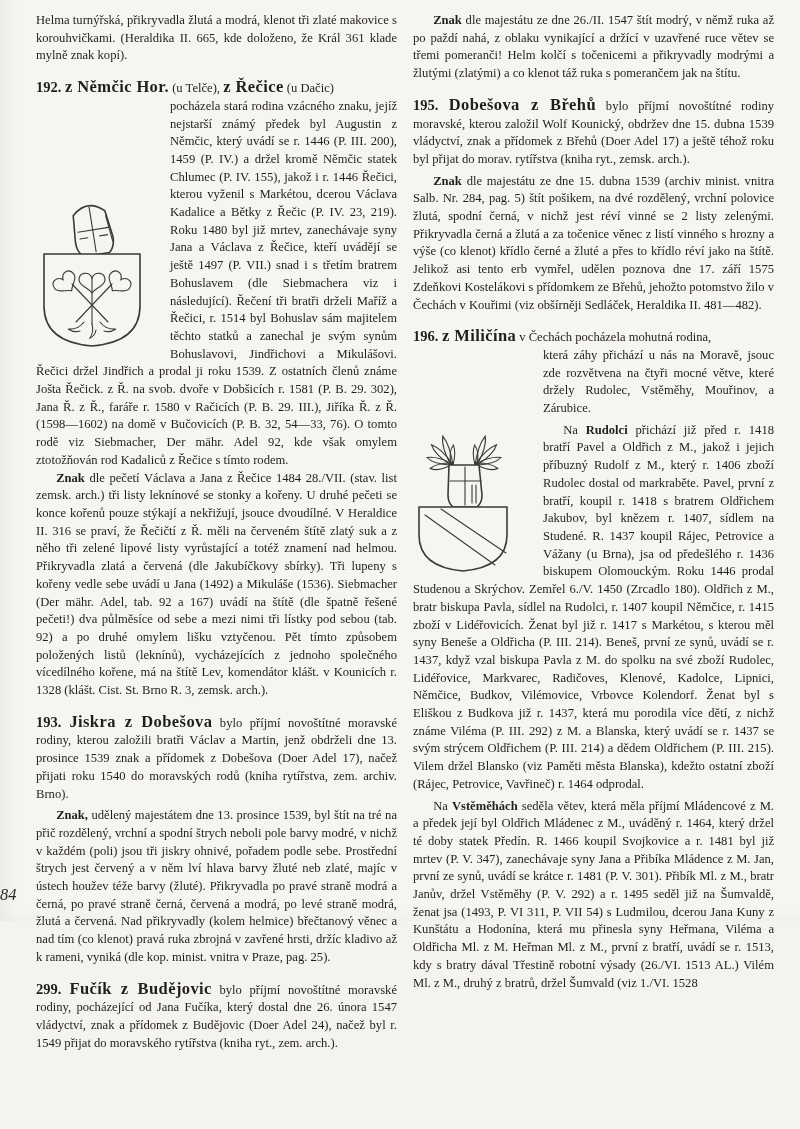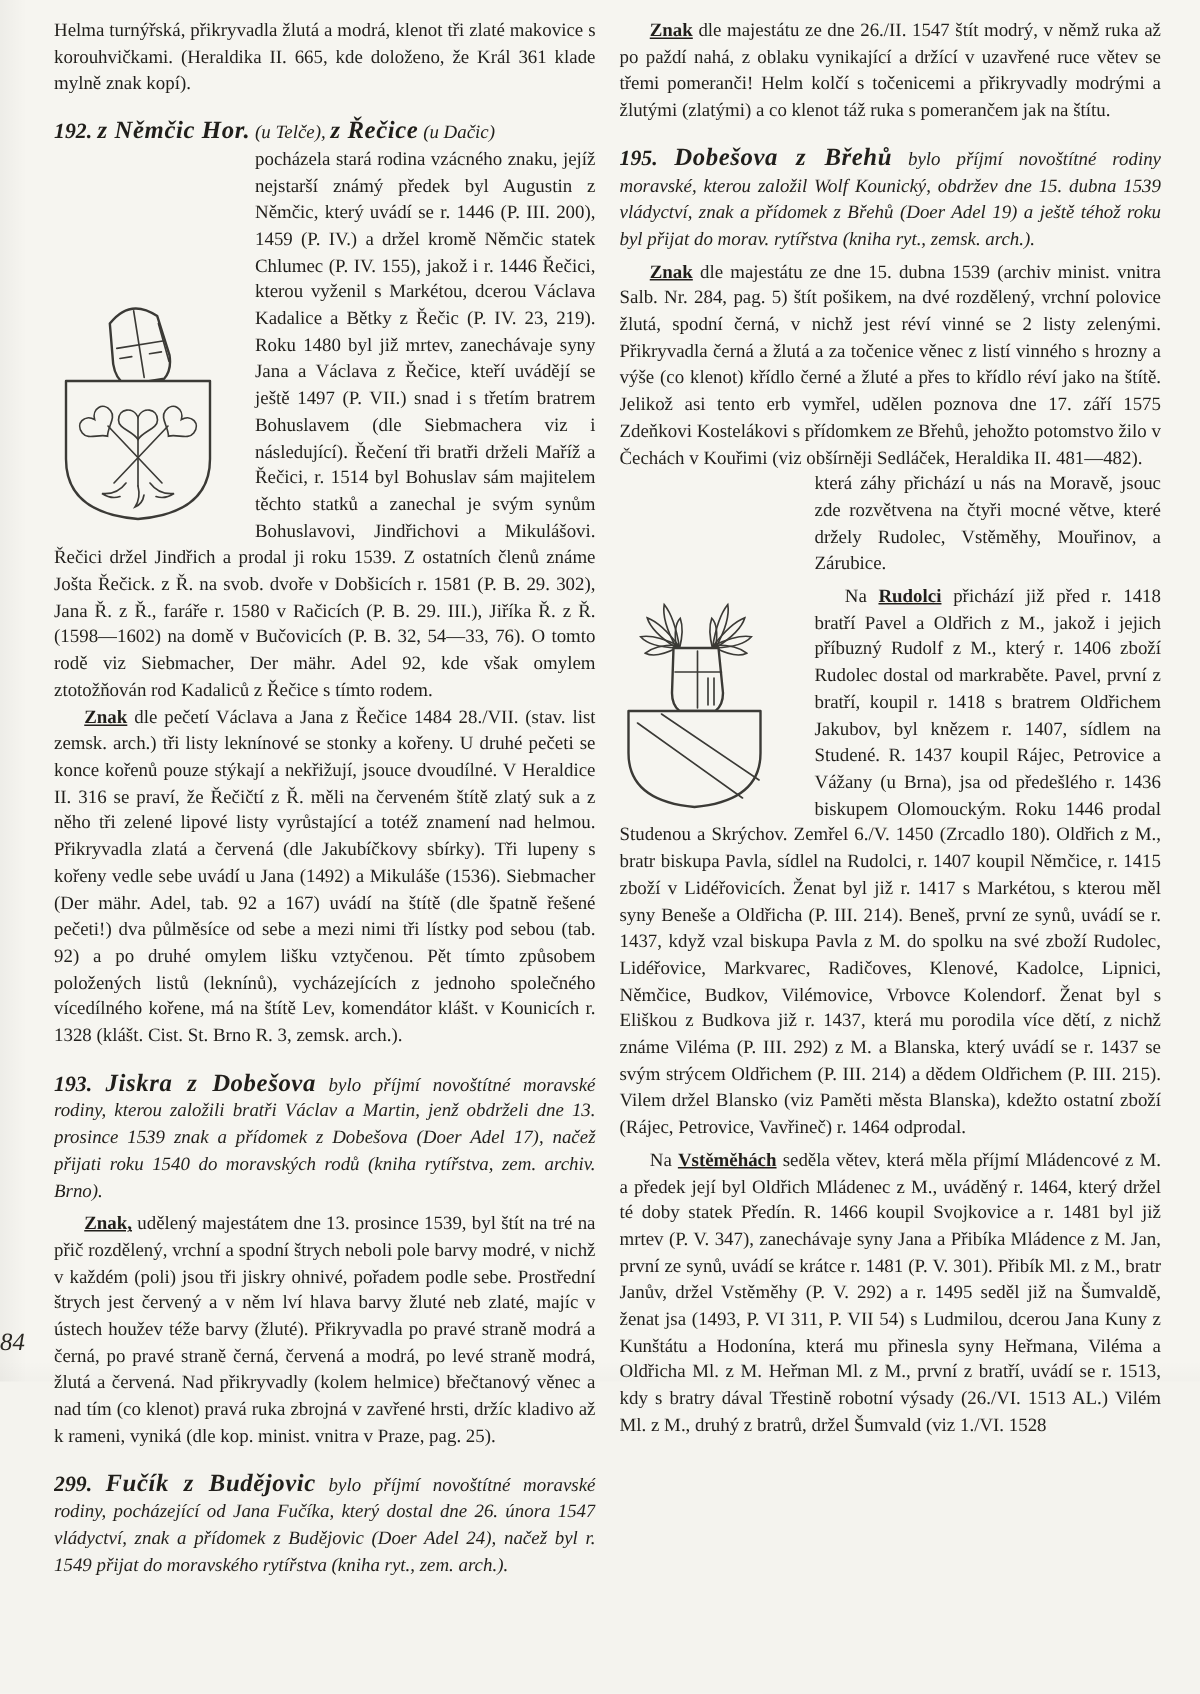--- a/index.html
+++ b/index.html
@@ -26,23 +26,23 @@
     text-align:justify;
     font-size:12.6px;
     line-height:17.7px;
     height:1058px;
     overflow:hidden;
     hyphens:auto;
   }
   p.para{margin:0;}
   p.indent{text-indent:1.6em;}
   p.gap{margin-top:4px;}
-  p.entry{margin-top:13px;font-style:italic;}
+  p.entry{margin-top:13px;}
   .seg-normal{}
-  .seg-b{font-weight:bold;text-decoration:underline;}
+  .seg-b{font-weight:bold;}
   .seg-num{font-weight:bold;font-size:14.5px;}
   .seg-name{font-weight:bold;font-size:16.5px;letter-spacing:.4px;}
   .shield-float{
     float:left;
     display:flex;align-items:flex-end;
     margin:0 12px 3px 0;
   }
   .shield-float svg{display:block;}
   .lineart{stroke:#3b3a36;stroke-width:1.6;fill:none;stroke-linecap:round;stroke-linejoin:round;}
   .lineart-thin{stroke:#3b3a36;stroke-width:1.1;fill:none;stroke-linecap:round;}
@@ -90,22 +90,23 @@
     </g>
   </svg>
 </span><span class="seg-normal">pocházela stará rodina vzácného znaku, jejíž nejstarší známý předek byl Augustin z Němčic, který uvádí se r. 1446 (P. III. 200), 1459 (P. IV.) a držel kromě Němčic statek Chlumec (P. IV. 155), jakož i r. 1446 Řečici, kterou vyženil s Markétou, dcerou Václava Kadalice a Bětky z Řečic (P. IV. 23, 219). Roku 1480 byl již mrtev, zanechávaje syny Jana a Václava z Řečice, kteří uvádějí se ještě 1497 (P. VII.) snad i s třetím bratrem Bohuslavem (dle Siebmachera viz i následující). Řečení tři bratři drželi Maříž a Řečici, r. 1514 byl Bohuslav sám majitelem těchto statků a zanechal je svým synům Bohuslavovi, Jindřichovi a Mikulášovi. Řečici držel Jindřich a prodal ji roku 1539. Z ostatních členů známe Jošta Řečick. z Ř. na svob. dvoře v Dobšicích r. 1581 (P. B. 29. 302), Jana Ř. z Ř., faráře r. 1580 v Račicích (P. B. 29. III.), Jiříka Ř. z Ř. (1598—1602) na domě v Bučovicích (P. B. 32, 54—33, 76). O tomto rodě viz Siebmacher, Der mähr. Adel 92, kde však omylem ztotožňován rod Kadaliců z Řečice s tímto rodem.</span></p>
         <p class="para indent"><span class="seg-b">Znak</span><span class="seg-normal"> dle pečetí Václava a Jana z Řečice 1484 28./VII. (stav. list zemsk. arch.) tři listy leknínové se stonky a kořeny. U druhé pečeti se konce kořenů pouze stýkají a nekřižují, jsouce dvoudílné. V Heraldice II. 316 se praví, že Řečičtí z Ř. měli na červeném štítě zlatý suk a z něho tři zelené lipové listy vyrůstající a totéž znamení nad helmou. Přikryvadla zlatá a červená (dle Jakubíčkovy sbírky). Tři lupeny s kořeny vedle sebe uvádí u Jana (1492) a Mikuláše (1536). Siebmacher (Der mähr. Adel, tab. 92 a 167) uvádí na štítě (dle špatně řešené pečeti!) dva půlměsíce od sebe a mezi nimi tři lístky pod sebou (tab. 92) a po druhé omylem lišku vztyčenou. Pět tímto způsobem položených listů (leknínů), vycházejících z jednoho společného vícedílného kořene, má na štítě Lev, komendátor klášt. v Kounicích r. 1328 (klášt. Cist. St. Brno R. 3, zemsk. arch.).</span></p>
         <p class="para entry"><span class="seg-num">193. </span><span class="seg-name">Jiskra z Dobešova</span><span class="seg-normal"> bylo příjmí novoštítné moravské rodiny, kterou založili bratři Václav a Martin, jenž obdrželi dne 13. prosince 1539 znak a přídomek z Dobešova (Doer Adel 17), načež přijati roku 1540 do moravských rodů (kniha rytířstva, zem. archiv. Brno).</span></p>
         <p class="para indent gap"><span class="seg-b">Znak,</span><span class="seg-normal"> udělený majestátem dne 13. prosince 1539, byl štít na tré na přič rozdělený, vrchní a spodní štrych neboli pole barvy modré, v nichž v každém (poli) jsou tři jiskry ohnivé, pořadem podle sebe. Prostřední štrych jest červený a v něm lví hlava barvy žluté neb zlaté, majíc v ústech houžev téže barvy (žluté). Přikryvadla po pravé straně modrá a černá, po pravé straně černá, červená a modrá, po levé straně modrá, žlutá a červená. Nad přikryvadly (kolem helmice) břečtanový věnec a nad tím (co klenot) pravá ruka zbrojná v zavřené hrsti, držíc kladivo až k rameni, vyniká (dle kop. minist. vnitra v Praze, pag. 25).</span></p>
         <p class="para entry"><span class="seg-num">299. </span><span class="seg-name">Fučík z Budějovic</span><span class="seg-normal"> bylo příjmí novoštítné moravské rodiny, pocházející od Jana Fučíka, který dostal dne 26. února 1547 vládyctví, znak a přídomek z Budějovic (Doer Adel 24), načež byl r. 1549 přijat do moravského rytířstva (kniha ryt., zem. arch.).</span></p>
       </div>
     <div class="col" id="col-right">
         <p class="para indent"><span class="seg-b">Znak</span><span class="seg-normal"> dle majestátu ze dne 26./II. 1547 štít modrý, v němž ruka až po paždí nahá, z oblaku vynikající a držící v uzavřené ruce větev se třemi pomeranči! Helm kolčí s točenicemi a přikryvadly modrými a žlutými (zlatými) a co klenot táž ruka s pomerančem jak na štítu.</span></p>
-        <p class="para entry"><span class="seg-num">195. </span><span class="seg-name">Dobešova z Břehů</span><span class="seg-normal"> bylo příjmí novoštítné rodiny moravské, kterou založil Wolf Kounický, obdržev dne 15. dubna 1539 vládyctví, znak a přídomek z Břehů (Doer Adel 19) a ještě téhož roku byl přijat do morav. rytířstva (kniha ryt., zemsk. arch.).</span></p>
+        <p class="para entry"><span class="seg-num">195. </span><span class="seg-name">Dobešova z Břehů</span><span class="seg-normal"> bylo příjmí novoštítné rodiny moravské, kterou založil Wolf Kounický, obdržev dne 15. dubna 1539 vládyctví, znak a přídomek z Břehů (Doer Adel 17) a ještě téhož roku byl přijat do morav. rytířstva (kniha ryt., zemsk. arch.).</span></p>
         <p class="para indent gap"><span class="seg-b">Znak</span><span class="seg-normal"> dle majestátu ze dne 15. dubna 1539 (archiv minist. vnitra Salb. Nr. 284, pag. 5) štít pošikem, na dvé rozdělený, vrchní polovice žlutá, spodní černá, v nichž jest réví vinné se 2 listy zelenými. Přikryvadla černá a žlutá a za točenice věnec z listí vinného s hrozny a výše (co klenot) křídlo černé a žluté a přes to křídlo réví jako na štítě. Jelikož asi tento erb vymřel, udělen poznova dne 17. září 1575 Zdeňkovi Kostelákovi s přídomkem ze Břehů, jehožto potomstvo žilo v Čechách v Kouřimi (viz obšírněji Sedláček, Heraldika II. 481—482).</span></p>
+        <p class="para entry"><span class="seg-num">196. </span><span class="seg-name">z Miličína</span><span class="seg-normal"> v Čechách pocházela mohutná rodina,</span></p>
         <p class="para"><span class="shield-float" style="width: 118px; height: 228px;">
   <svg width="100" height="156" viewBox="0 0 100 156">
     <g>
       <g transform="translate(38,46) rotate(-12)">
         <path class="lineart-thin" d="M0,0 Q-6,-20 -2,-30 Q3,-20 2,0 Z"></path>
         <path class="lineart-thin" transform="rotate(-28)" d="M0,0 Q-6,-19 -2,-28 Q3,-19 2,0 Z"></path>
         <path class="lineart-thin" transform="rotate(-56)" d="M0,0 Q-6,-17 -2,-25 Q3,-17 2,0 Z"></path>
         <path class="lineart-thin" transform="rotate(-82)" d="M0,0 Q-6,-14 -2,-21 Q3,-14 2,0 Z"></path>
         <path class="lineart-thin" transform="rotate(22)" d="M0,0 Q-5,-14 -1,-20 Q3,-13 2,0 Z"></path>
       </g>

